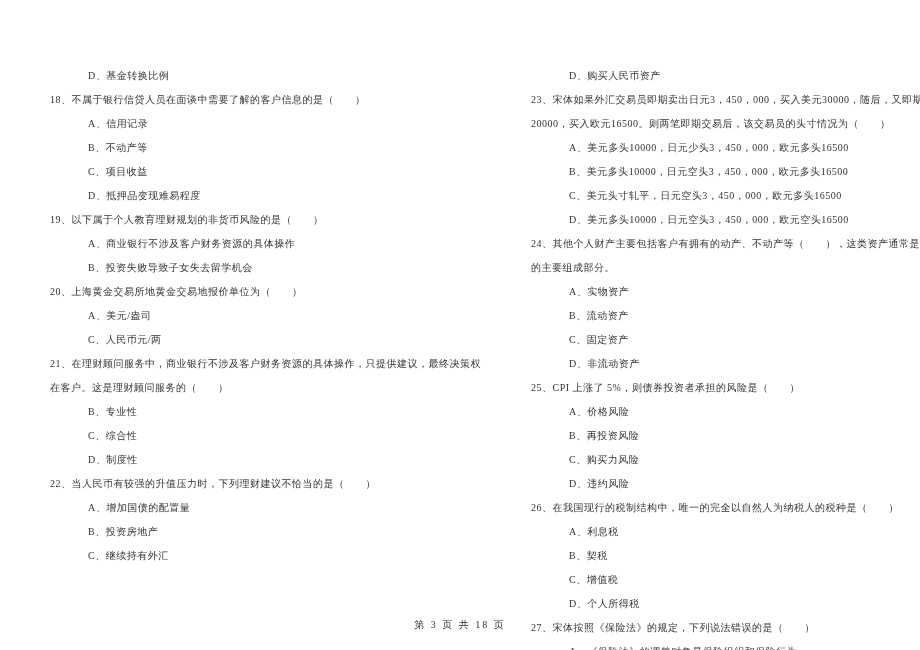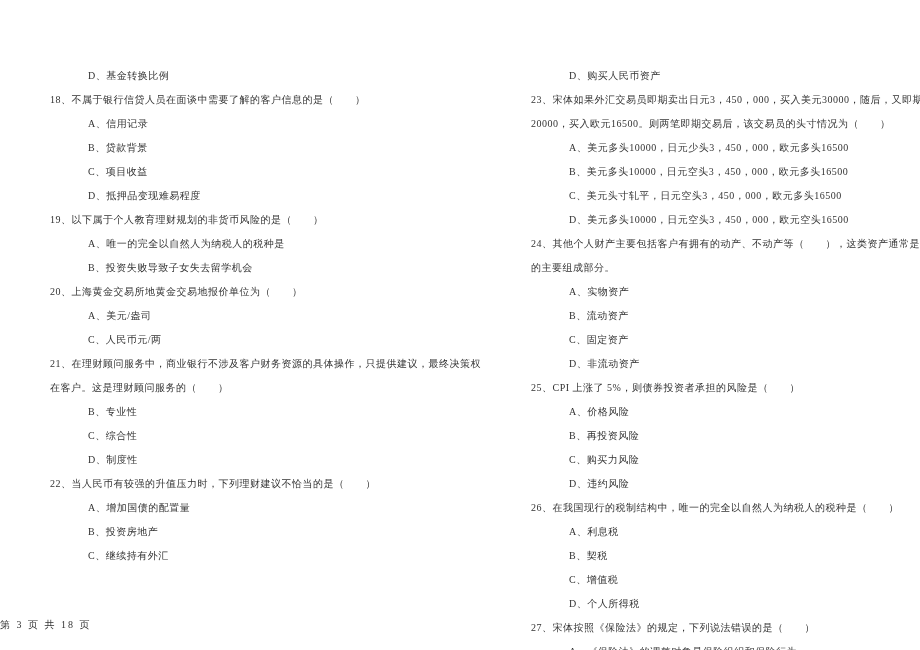--- a/index.html
+++ b/index.html
@@ -37,39 +37,39 @@
       padding-left: 0;
     }
     .cont {
       padding-left: 0;
     }
     .footer {
       position: absolute;
       bottom: 18px;
       left: 0;
       right: 0;
-      text-align: left;
+      text-align: center;
       font-size: 10px;
       color: #333;
       letter-spacing: 2px;
     }
   </style>
 </head>
 <body>
 
 <div class="page">
   <div class="column column-left" id="col-left">
       <div class="line option">D、基金转换比例</div>
       <div class="line question">18、不属于银行信贷人员在面谈中需要了解的客户信息的是（　　）</div>
       <div class="line option">A、信用记录</div>
-      <div class="line option">B、贷款背景</div>
+      <div class="line option">B、不动产等</div>
       <div class="line option">C、项目收益</div>
       <div class="line option">D、抵押品变现难易程度</div>
       <div class="line question">19、以下属于个人教育理财规划的非货币风险的是（　　）</div>
-      <div class="line option">A、唯一的完全以自然人为纳税人的税种是</div>
+      <div class="line option">A、商业银行不涉及客户财务资源的具体操作</div>
       <div class="line option">B、投资失败导致子女失去留学机会</div>
       <div class="line question">20、上海黄金交易所地黄金交易地报价单位为（　　）</div>
       <div class="line option">A、美元/盎司</div>
       <div class="line option">C、人民币元/两</div>
       <div class="line question">21、在理财顾问服务中，商业银行不涉及客户财务资源的具体操作，只提供建议，最终决策权</div>
       <div class="line cont">在客户。这是理财顾问服务的（　　）</div>
       <div class="line option">B、专业性</div>
       <div class="line option">C、综合性</div>
       <div class="line option">D、制度性</div>
       <div class="line question">22、当人民币有较强的升值压力时，下列理财建议不恰当的是（　　）</div>

